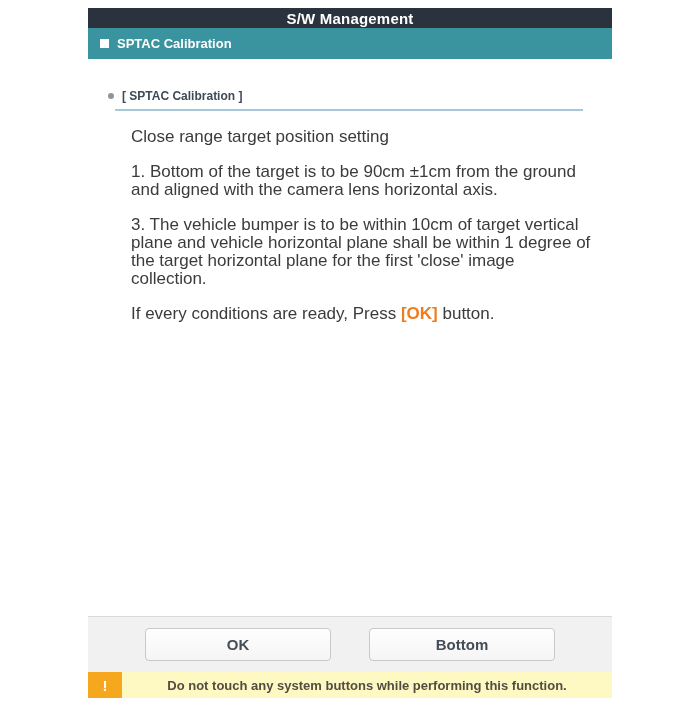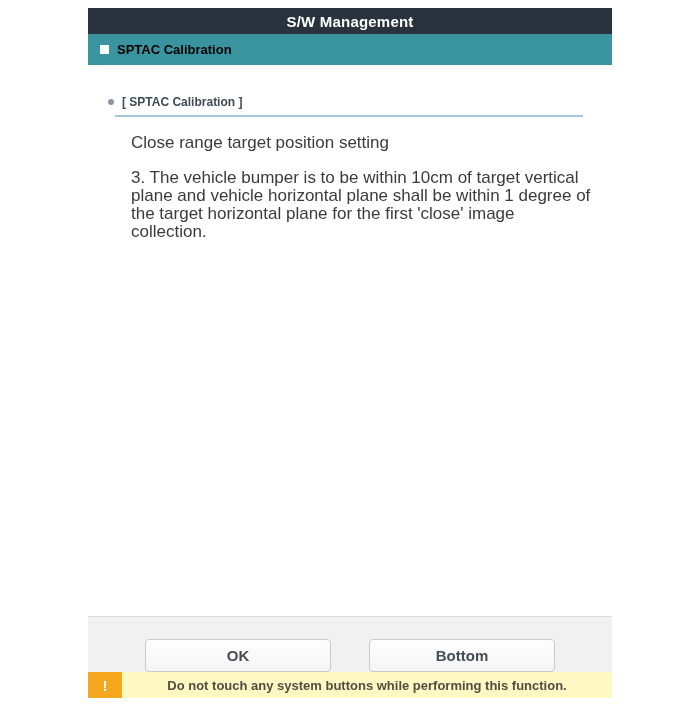--- a/index.html
+++ b/index.html
@@ -2,43 +2,43 @@
 <html><head>
 <meta charset="utf-8">
 <style>
   * { margin:0; padding:0; box-sizing:border-box; }
   html,body { width:700px; height:704px; background:#ffffff;
     font-family:"Liberation Sans", sans-serif; }
   .page { position:relative; width:700px; height:704px; background:#fff; overflow:hidden; }
 
   .panel { position:absolute; left:88px; top:8px; width:524px; }
 
-  .titlebar { height:26px; background:#29323d; color:#ffffff;
+  .titlebar { height:20px; background:#29323d; color:#ffffff;
     font-size:15px; font-weight:bold; display:flex; align-items:center; justify-content:center;
     letter-spacing:.2px; }
 
-  .subbar { height:31px; background:#3a949f; color:#000000;
+  .subbar { height:31px; background:#3a949f; color:#ffffff;
     font-size:13px; font-weight:bold; display:flex; align-items:center;
     padding-left:12px; }
   .subbar .sq { width:9px; height:9px; background:#ffffff; margin-right:8px; flex:0 0 auto; }
 
   .section-head { margin:30px 0 0 20px; display:flex; align-items:center; }
   .bullet-dot { width:6px; height:6px; border-radius:50%; background:#8e959e; margin-right:8px; flex:0 0 auto; }
   .section-title { font-size:12px; font-weight:bold; color:#3e4a58; }
 
   .rule { margin:6px 0 0 27px; width:468px; border-top:2px solid #a5c8da; }
 
   .bodycol { margin:17px 0 0 43px; width:460px; font-size:17px; color:#3b3b3b; line-height:18px; }
   .bodycol p { margin-top:17px; }
   .bodycol p:first-child { margin-top:0; }
   .ok-highlight { color:#f07c1e; font-weight:bold; }
 
   .footer { position:absolute; left:88px; top:616px; width:524px; height:56px;
     background:#f1f1f2; border-top:1px solid #dadada;
-    display:flex; align-items:flex-end; justify-content:center; gap:38px; }
+    display:flex; align-items:center; justify-content:center; gap:38px; }
   .btn { width:186px; height:33px; background:linear-gradient(#fefefe,#f5f5f6);
     border:1px solid #c7c9cd; border-radius:4px; font-family:"Liberation Sans", sans-serif;
     font-size:15px; font-weight:bold; color:#454d57; cursor:pointer;
     display:flex; align-items:center; justify-content:center; }
 
   .warnbar { position:absolute; left:88px; top:672px; width:524px; height:26px; display:flex; }
   .warn-icon { width:34px; flex:0 0 auto; background:#f5a71d; color:#ffffff;
     font-size:15px; font-weight:bold; display:flex; align-items:center; justify-content:center; }
   .warn-msg { flex:1; background:#fef9c3; color:#524d41; font-size:13px; font-weight:bold;
     display:flex; align-items:center; justify-content:center; }
@@ -60,21 +60,23 @@
     </div>
 
     <div class="section-head">
       <span class="bullet-dot"></span>
       <span class="section-title">[ SPTAC Calibration ]</span>
     </div>
     <div class="rule"></div>
 
     <div class="bodycol">
       <p>Close range target position setting</p>
+      <p>1. Bottom of the target is to be 90cm ±1cm from the ground and aligned with the camera lens horizontal axis.</p>
       <p>3. The vehicle bumper is to be within 10cm of target vertical plane and vehicle horizontal plane shall be within 1 degree of the target horizontal plane for the first 'close' image collection.</p>
+      <p><span>If every conditions are ready, Press </span><span class="ok-highlight">[OK]</span><span> button.</span></p>
     </div>
 
   </div>
 
   <div class="footer">
     <div class="btn">OK</div>
     <div class="btn">Bottom</div>
   </div>
 
   <div class="warnbar">

